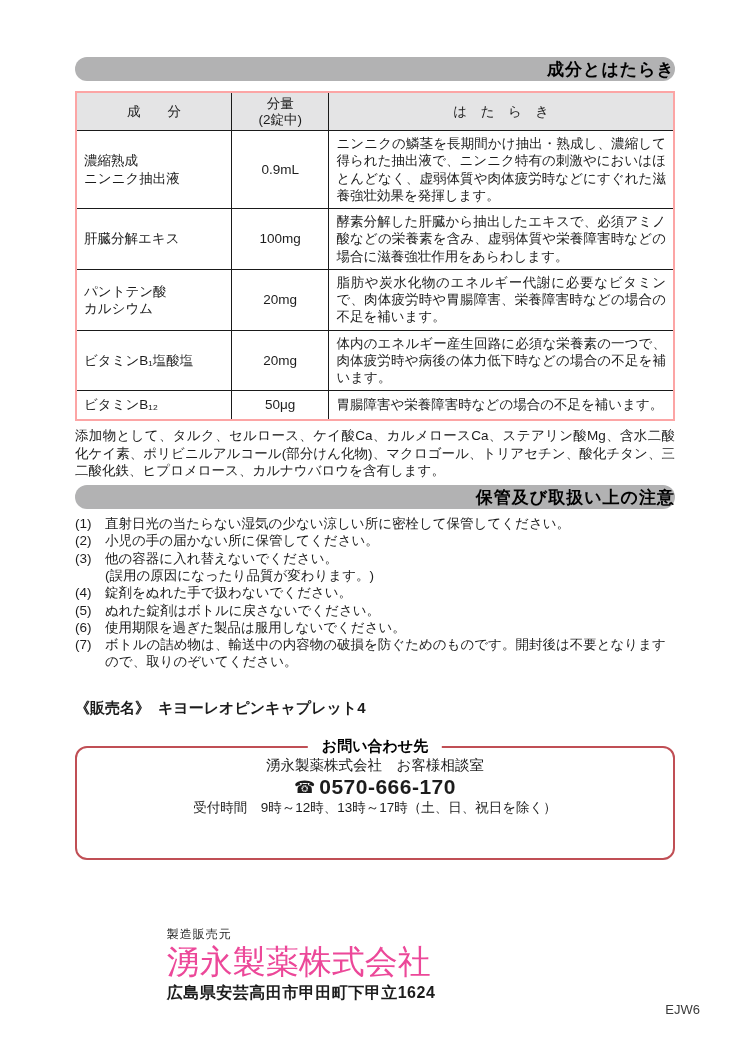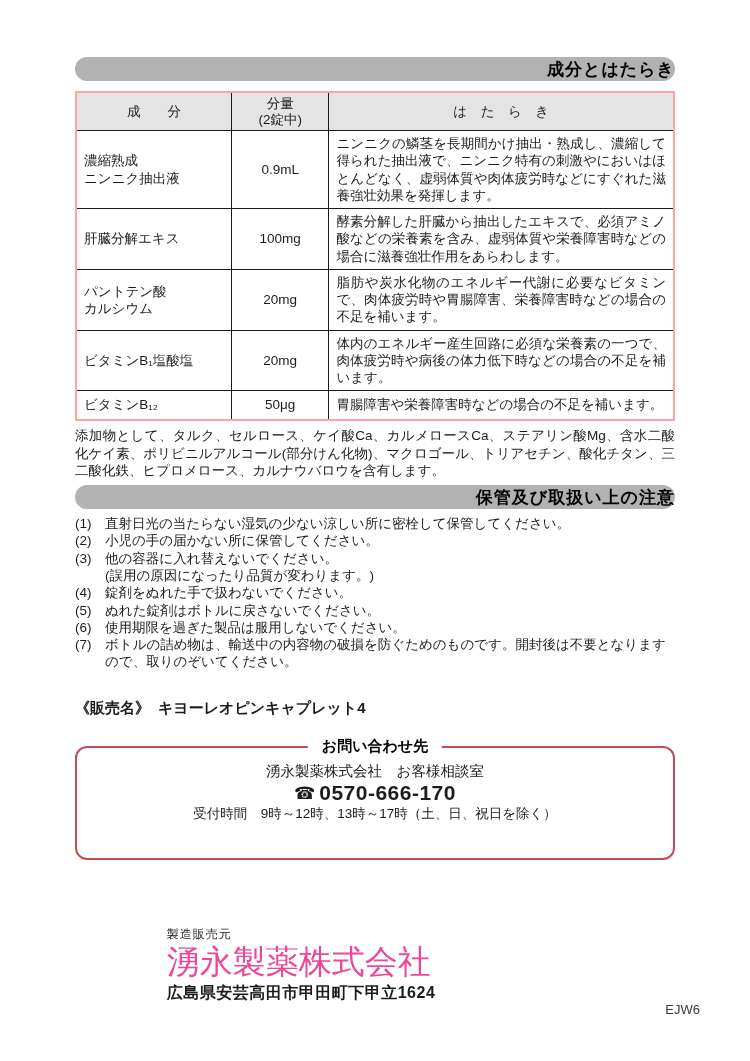--- a/index.html
+++ b/index.html
@@ -65,21 +65,21 @@
     position:absolute;left:75px;top:746px;width:600px;height:114px;
     border:2px solid var(--contact-border);border-radius:12px;
     background:#fff;
   }
   .contact-title{
     position:absolute;top:-11px;left:50%;transform:translateX(-50%);
     background:#fff;padding:0 14px;font-size:15px;font-weight:bold;
     white-space:nowrap;color:#000;
   }
   .contact-body{padding:12px 13px 0;font-size:13.5px;line-height:1.45;text-align:justify;}
-  .contact-company{text-align:center;font-size:14.5px;margin-top:14px;}
+  .contact-company{text-align:center;font-size:14.5px;margin-top:8px;}
   .contact-phone{text-align:center;margin-top:0;}
   .phone-icon{font-size:17px;vertical-align:1px;margin-right:4px;}
   .phone-number{font-size:21px;font-weight:bold;letter-spacing:0.5px;}
   .contact-hours{text-align:center;font-size:13.5px;}
 
   
   .footer{position:absolute;left:0;top:926px;width:602px;text-align:center;}
   .footer-inner{display:inline-block;text-align:left;}
   .maker-label{font-size:12px;letter-spacing:1px;margin-bottom:1px;}
   .maker-logo{font-size:33px;font-weight:normal;line-height:1.12;letter-spacing:0px;color:#ec4899;}

